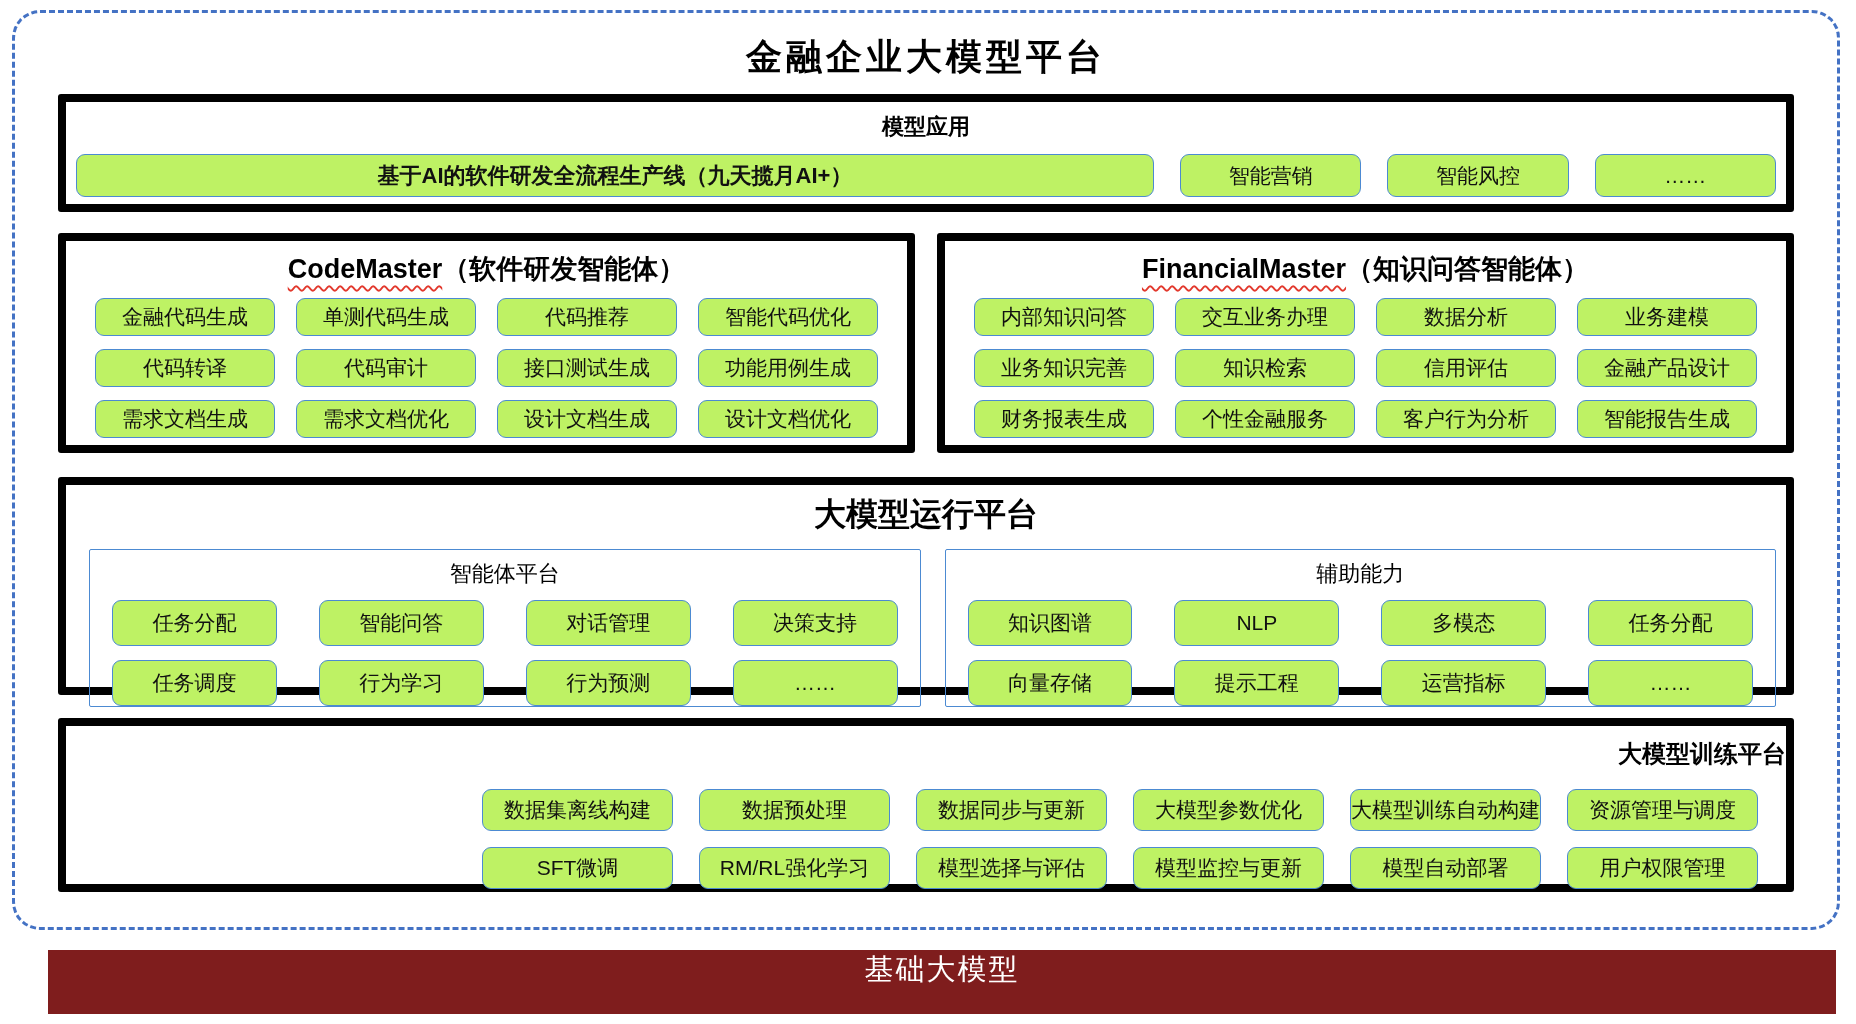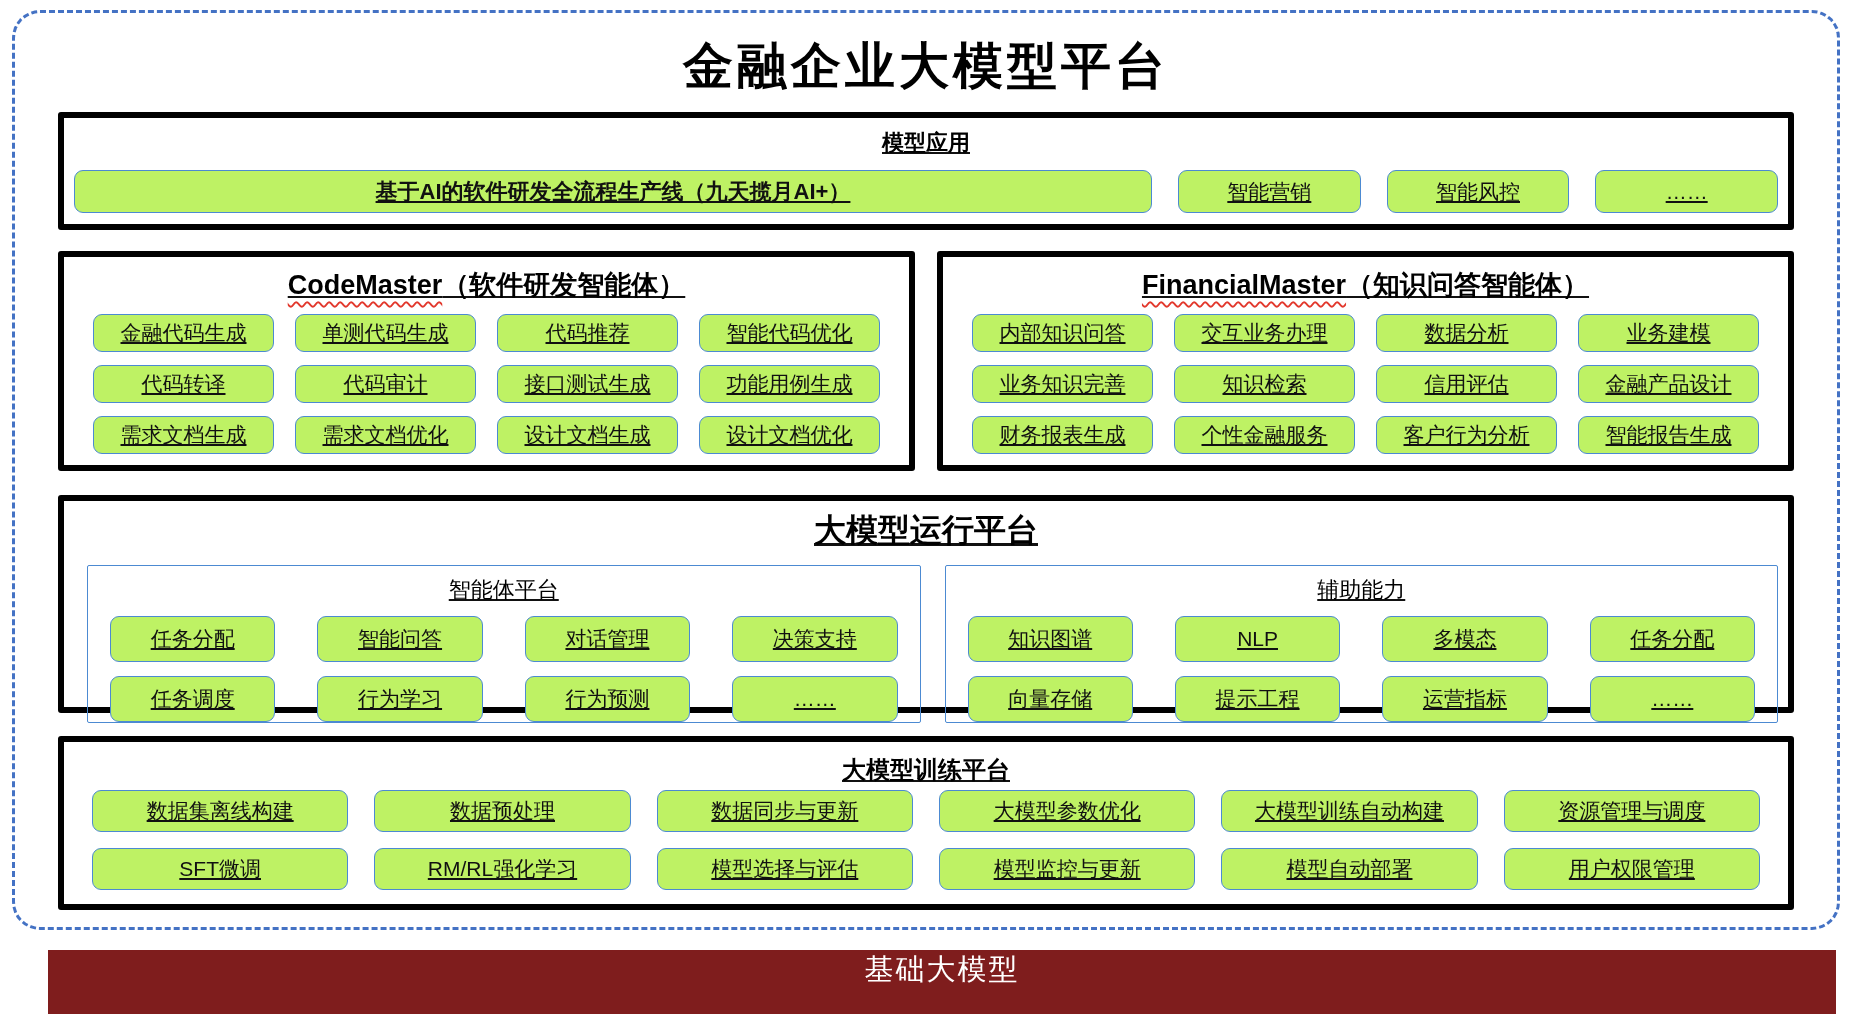--- a/index.html
+++ b/index.html
@@ -1,24 +1,24 @@
 <!DOCTYPE html>
 <html><head>
 <meta charset="utf-8">
 <style>
   html,body{margin:0;padding:0;background:#fff;}
   .canvas{position:relative;width:1856px;height:1024px;background:#fff;overflow:hidden;
           font-family:"Liberation Sans","DejaVu Sans",sans-serif;color:#111;}
   .outer{position:absolute;left:12px;top:10px;width:1828px;height:920px;box-sizing:border-box;
          border:3px dashed #4472c4;border-radius:28px;}
   .title{margin:20px 0 0;text-align:center;font-family:"DejaVu Serif","Liberation Serif",serif;
-         font-weight:700;font-size:50px;letter-spacing:4px;color:#000;}
+         font-weight:700;font-size:36px;letter-spacing:4px;color:#000;}
   .content{padding:0 43px;}
-  .sec{border:6px solid #000000;border-radius:3px;background:#fff;box-sizing:border-box;
-       display:flex;flex-direction:column;text-decoration:underline;}
+  .sec{border:8px solid #000000;border-radius:3px;background:#fff;box-sizing:border-box;
+       display:flex;flex-direction:column;}
   .sec-h{text-align:center;font-weight:700;font-size:22px;margin-top:10px;color:#000;}
   .chip{border:1.6px solid #4c8ad2;border-radius:9px;background:#bef264;box-sizing:border-box;
         display:flex;align-items:center;justify-content:center;font-size:21px;white-space:nowrap;}
   
   .sec1{height:118px;margin-top:12px;}
   .row1{display:flex;gap:26px;padding:0 10px;margin-top:12px;}
   .chip-wide{flex:0 0 1078px;height:43px;font-weight:700;font-size:22px;}
   .row1 .chip-sm{flex:1;height:43px;}
   
   .agents{margin-top:21px;height:220px;display:flex;gap:22px;}
@@ -32,24 +32,24 @@
   
   .sec3{height:218px;margin-top:24px;}
   .sec3 .sec-h{font-size:32px;margin-top:8px;}
   .runtime-cols{display:flex;gap:24px;padding:0 10px 0 23px;margin-top:12px;flex:1;margin-bottom:13px;}
   .subsec{flex:1;border:1.6px solid #4c8ad2;border-radius:2px;display:flex;flex-direction:column;}
   .sub-h{text-align:center;font-size:22px;font-weight:400;margin-top:9px;color:#000;}
   .subgrid{display:grid;grid-template-columns:repeat(4,1fr);column-gap:42px;row-gap:14px;
            padding:0 22px;margin-top:11px;}
   .subgrid .chip{height:46px;}
   
-  .sec4{height:174px;margin-top:23px;}
+  .sec4{height:174px;margin-top:23px;align-items:flex-end;}
   .sec4 .sec-h{font-size:24px;margin-top:12px;}
   .grid6{display:grid;grid-template-columns:repeat(6,1fr);column-gap:26px;row-gap:16px;
-         padding:0 28px;margin-top:4px;}
+         padding:0 28px;margin-top:19px;}
   .grid6 .chip{height:42px;}
   
   .base-bar{position:absolute;left:48px;top:950px;width:1788px;height:64px;background:#7f1d1d;
             display:flex;align-items:flex-start;justify-content:center;}
   .base-bar span{color:#fff;font-size:29px;font-weight:500;letter-spacing:2px;}
 </style>
 </head>
 <body>
 
 <div class="canvas">

